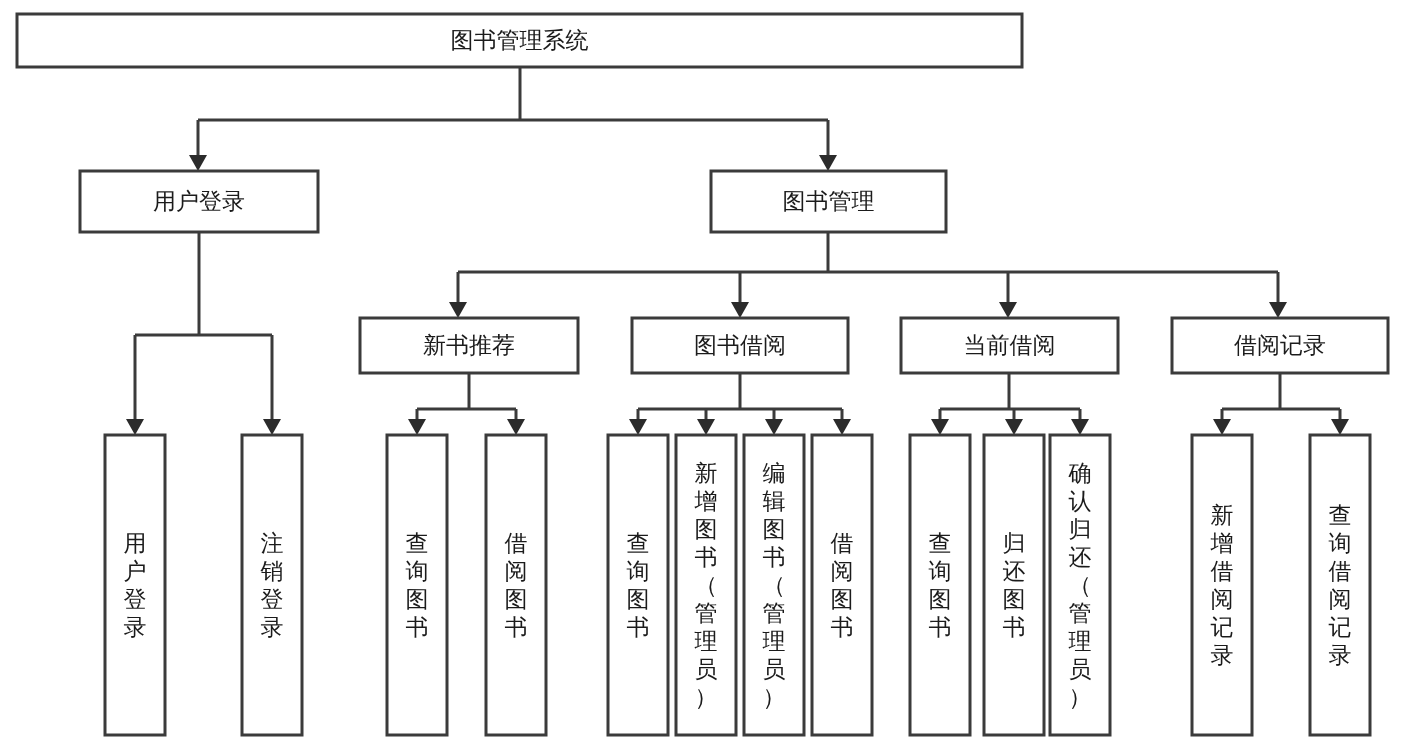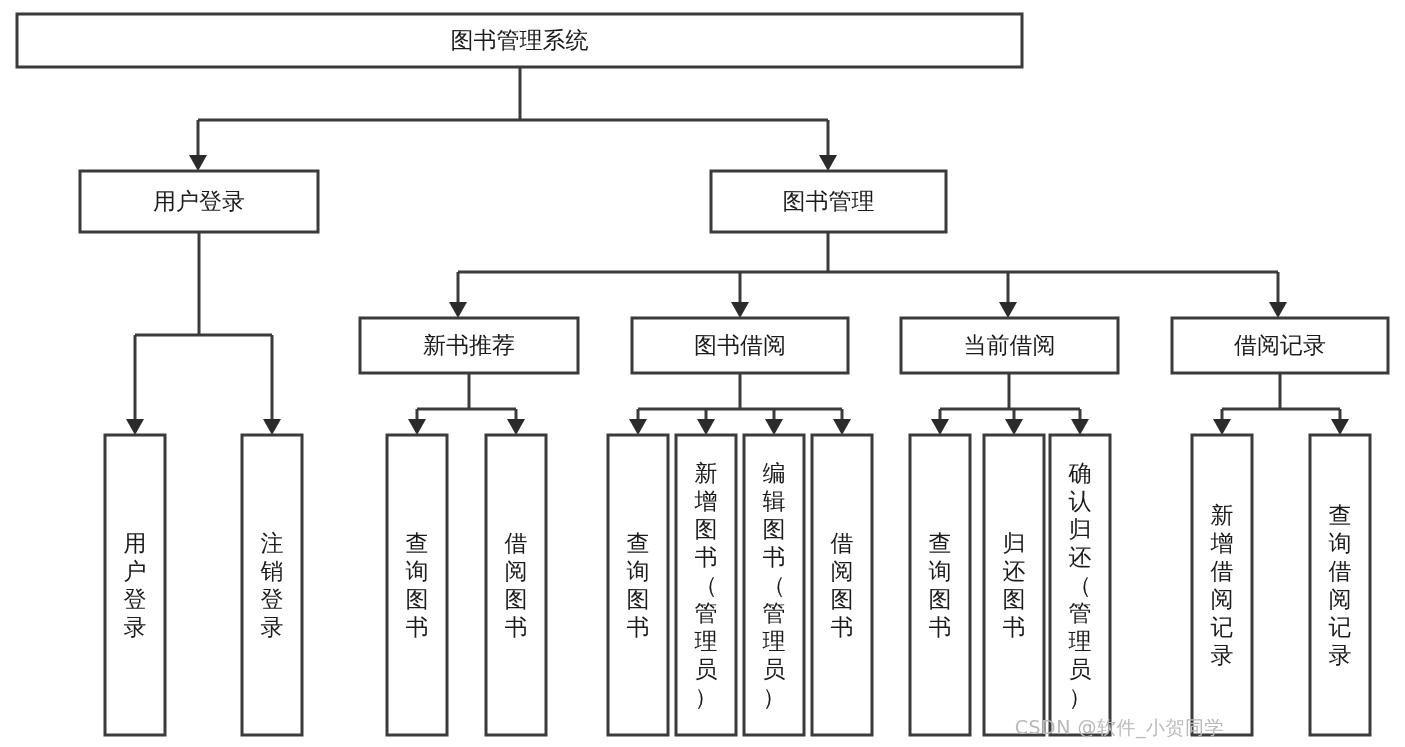--- a/index.html
+++ b/index.html
@@ -202,14 +202,13 @@
         <g>
           <rect x="1192" y="435" width="60" height="300" class="node-box"></rect>
           <text x="1222" y="522.84" class="node-label-v"><tspan x="1222" dy="0">新</tspan><tspan x="1222" dy="28">增</tspan><tspan x="1222" dy="28">借</tspan><tspan x="1222" dy="28">阅</tspan><tspan x="1222" dy="28">记</tspan><tspan x="1222" dy="28">录</tspan></text>
         </g>
         <g>
           <rect x="1310" y="435" width="60" height="300" class="node-box"></rect>
           <text x="1340" y="522.84" class="node-label-v"><tspan x="1340" dy="0">查</tspan><tspan x="1340" dy="28">询</tspan><tspan x="1340" dy="28">借</tspan><tspan x="1340" dy="28">阅</tspan><tspan x="1340" dy="28">记</tspan><tspan x="1340" dy="28">录</tspan></text>
         </g>
       </g>
   </svg>
-  <div class="watermark">CSDN @软件_小贺同学</div>
 </div>
 
 </body></html>

